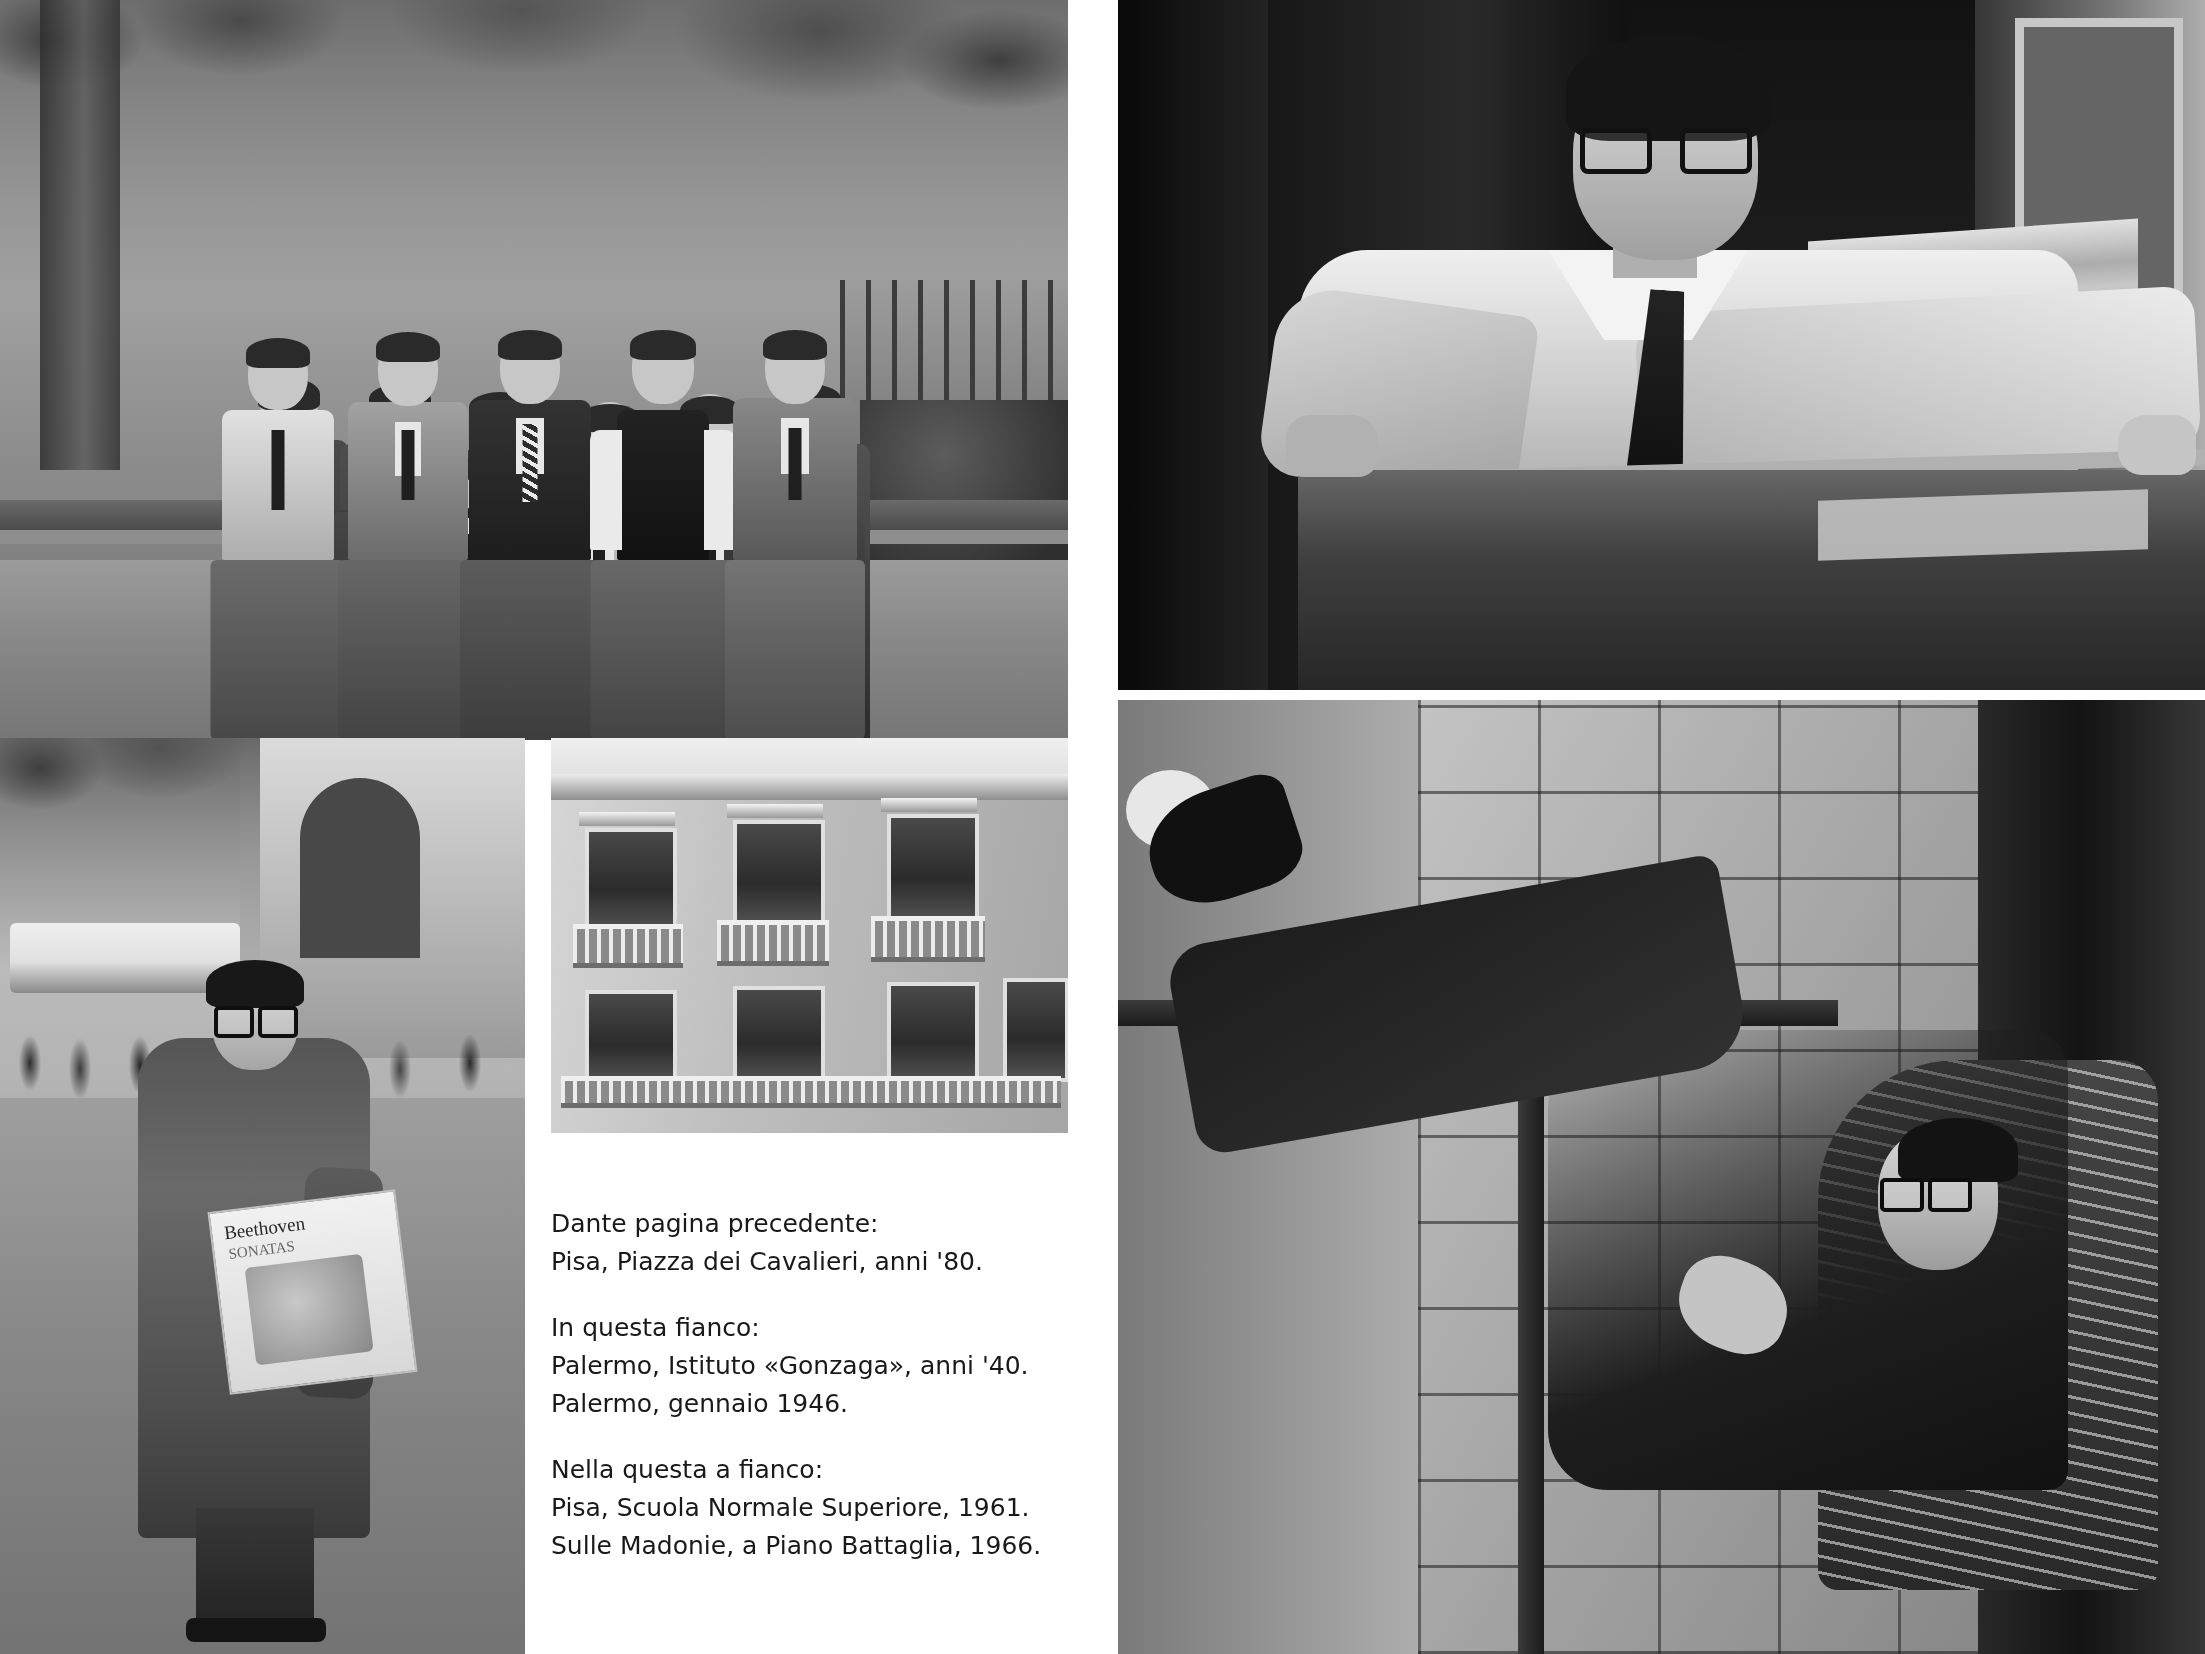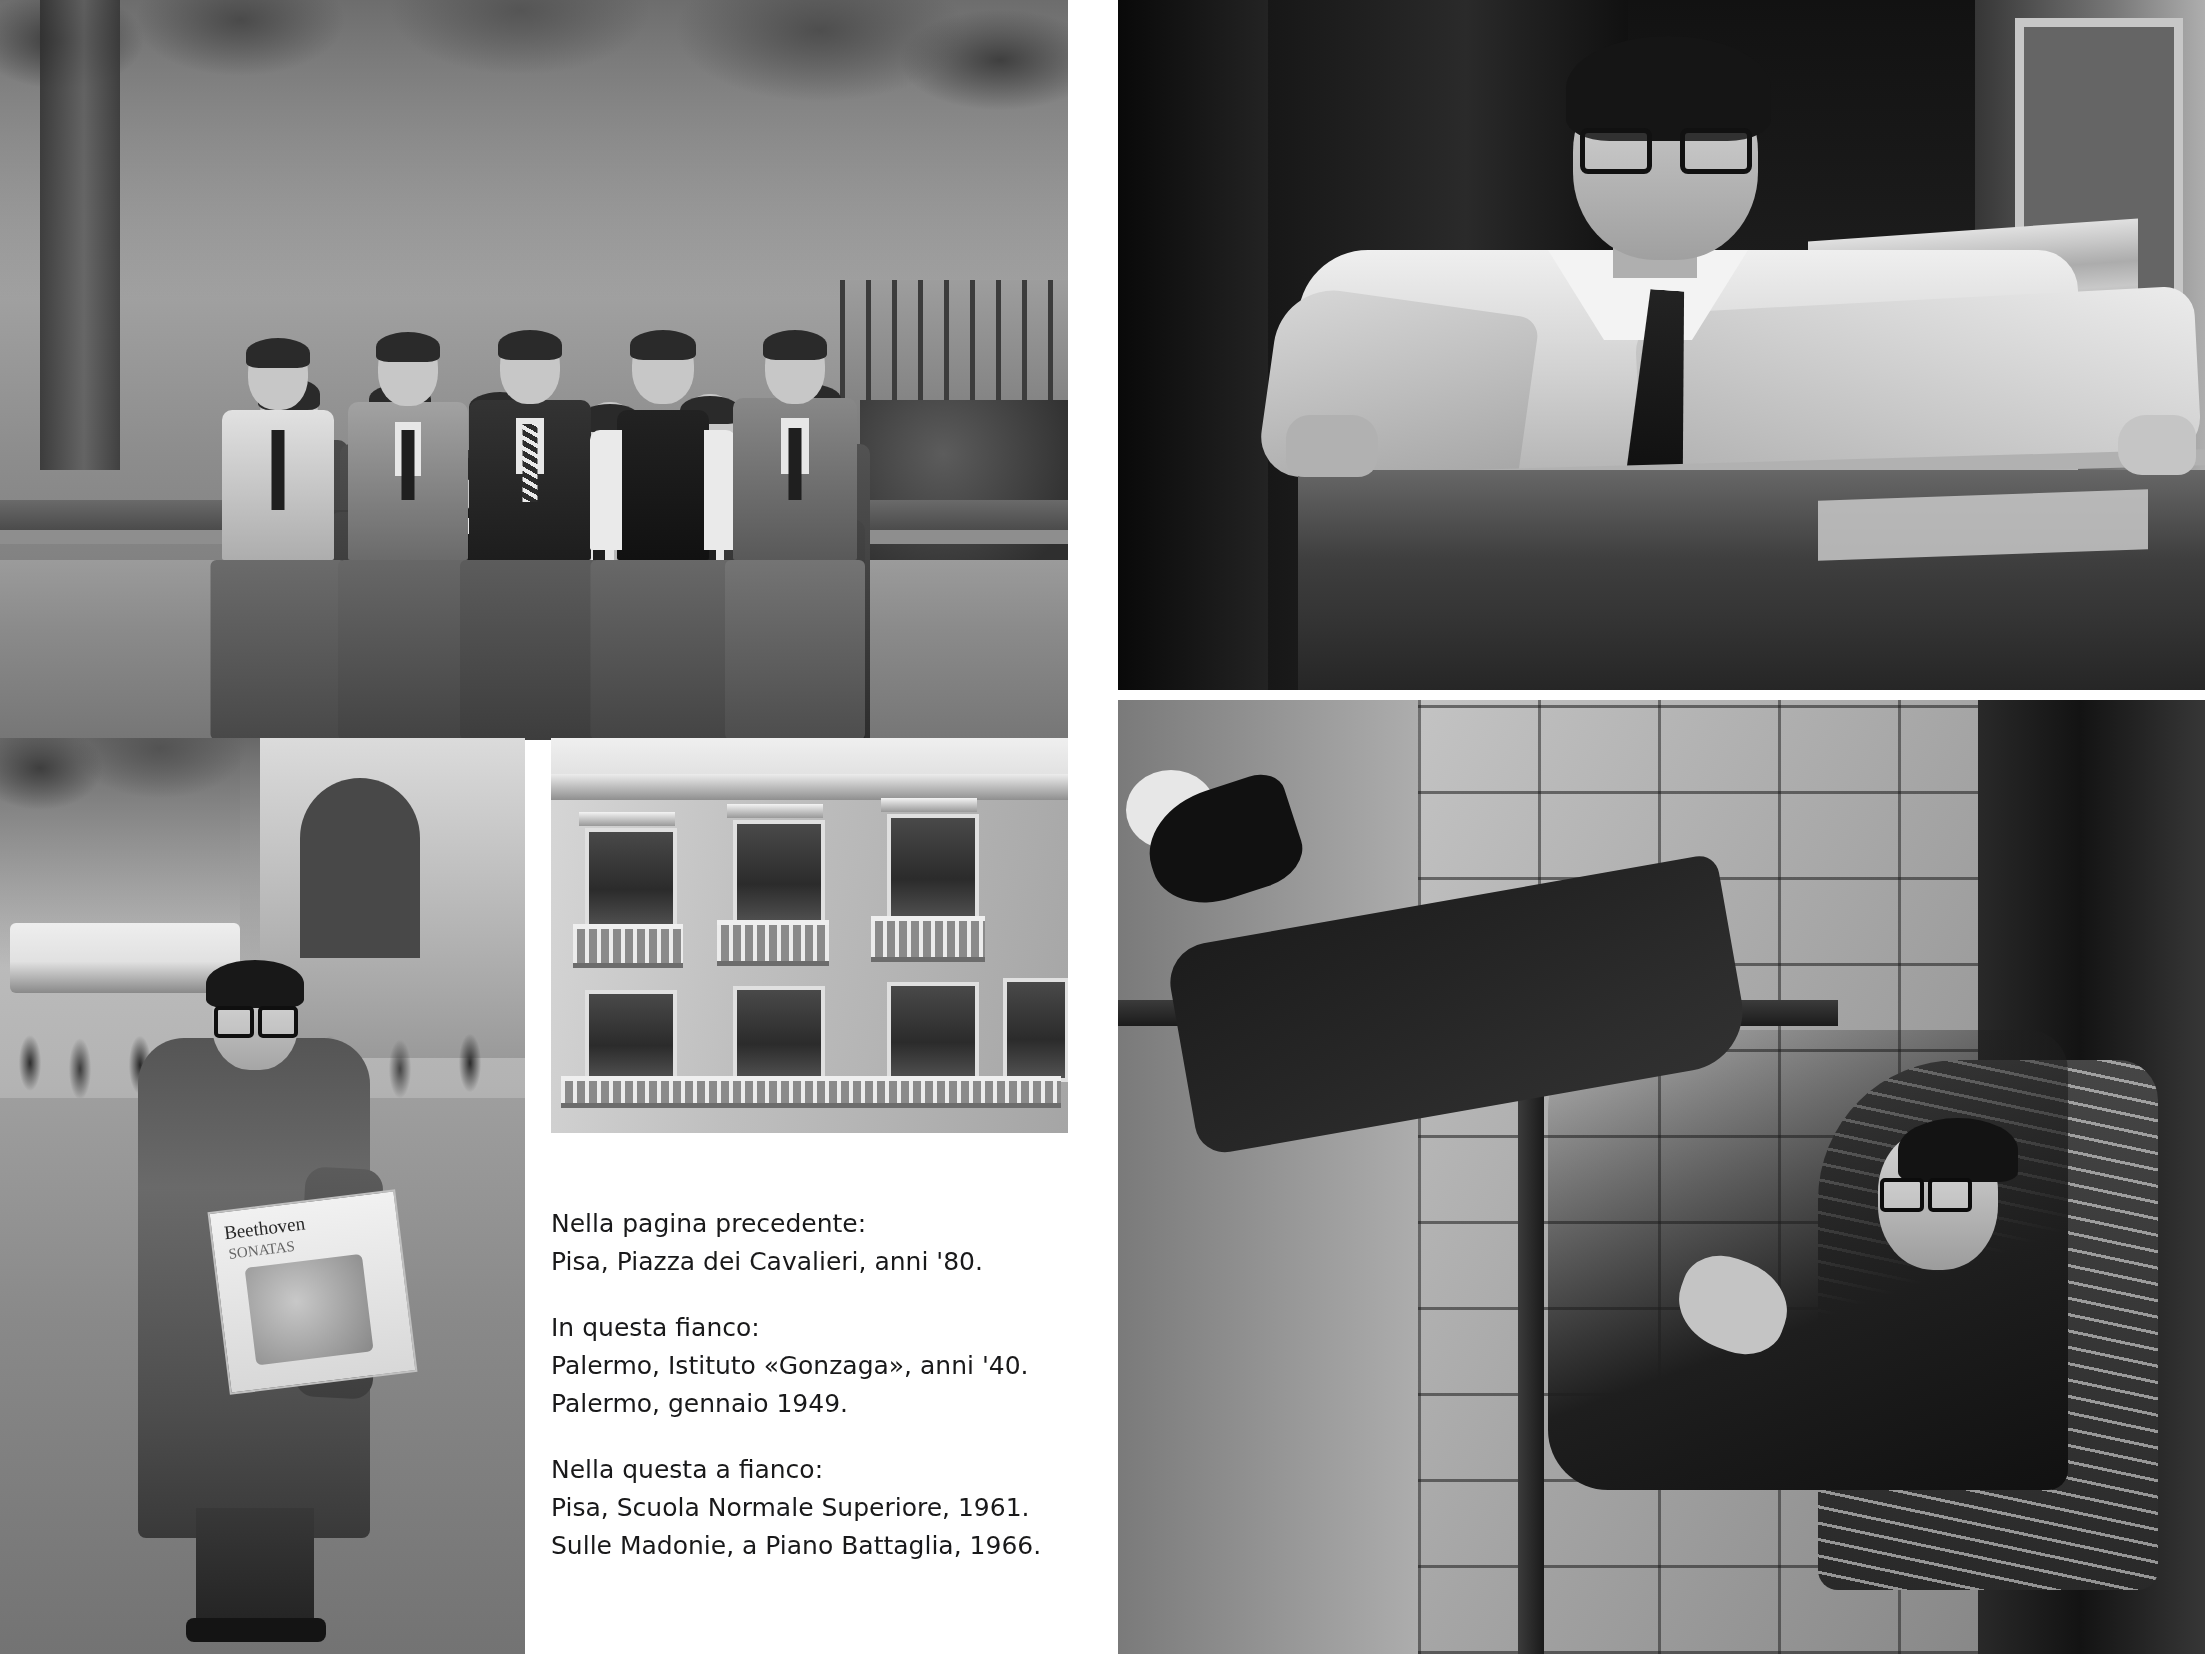--- a/index.html
+++ b/index.html
@@ -649,28 +649,28 @@
     <div class="hairR"></div>
     <div class="glassesR">
       <i class="l"></i>
       <i class="r"></i>
     </div>
   </div>
 
   <div id="caption">
 
     <div class="cap-group">
-      <div class="cap-line">Nella pagina precedente:</div>
+      <div class="cap-line">Dante pagina precedente:</div>
       <div class="cap-line">Pisa, Piazza dei Cavalieri, anni '80.</div>
     </div>
 
     <div class="cap-group">
       <div class="cap-line">In questa fianco:</div>
       <div class="cap-line">Palermo, Istituto «Gonzaga», anni '40.</div>
-      <div class="cap-line">Palermo, gennaio 1949.</div>
+      <div class="cap-line">Palermo, gennaio 1946.</div>
     </div>
 
     <div class="cap-group">
       <div class="cap-line">Nella questa a fianco:</div>
       <div class="cap-line">Pisa, Scuola Normale Superiore, 1961.</div>
       <div class="cap-line">Sulle Madonie, a Piano Battaglia, 1966.</div>
     </div>
 
   </div>
 

